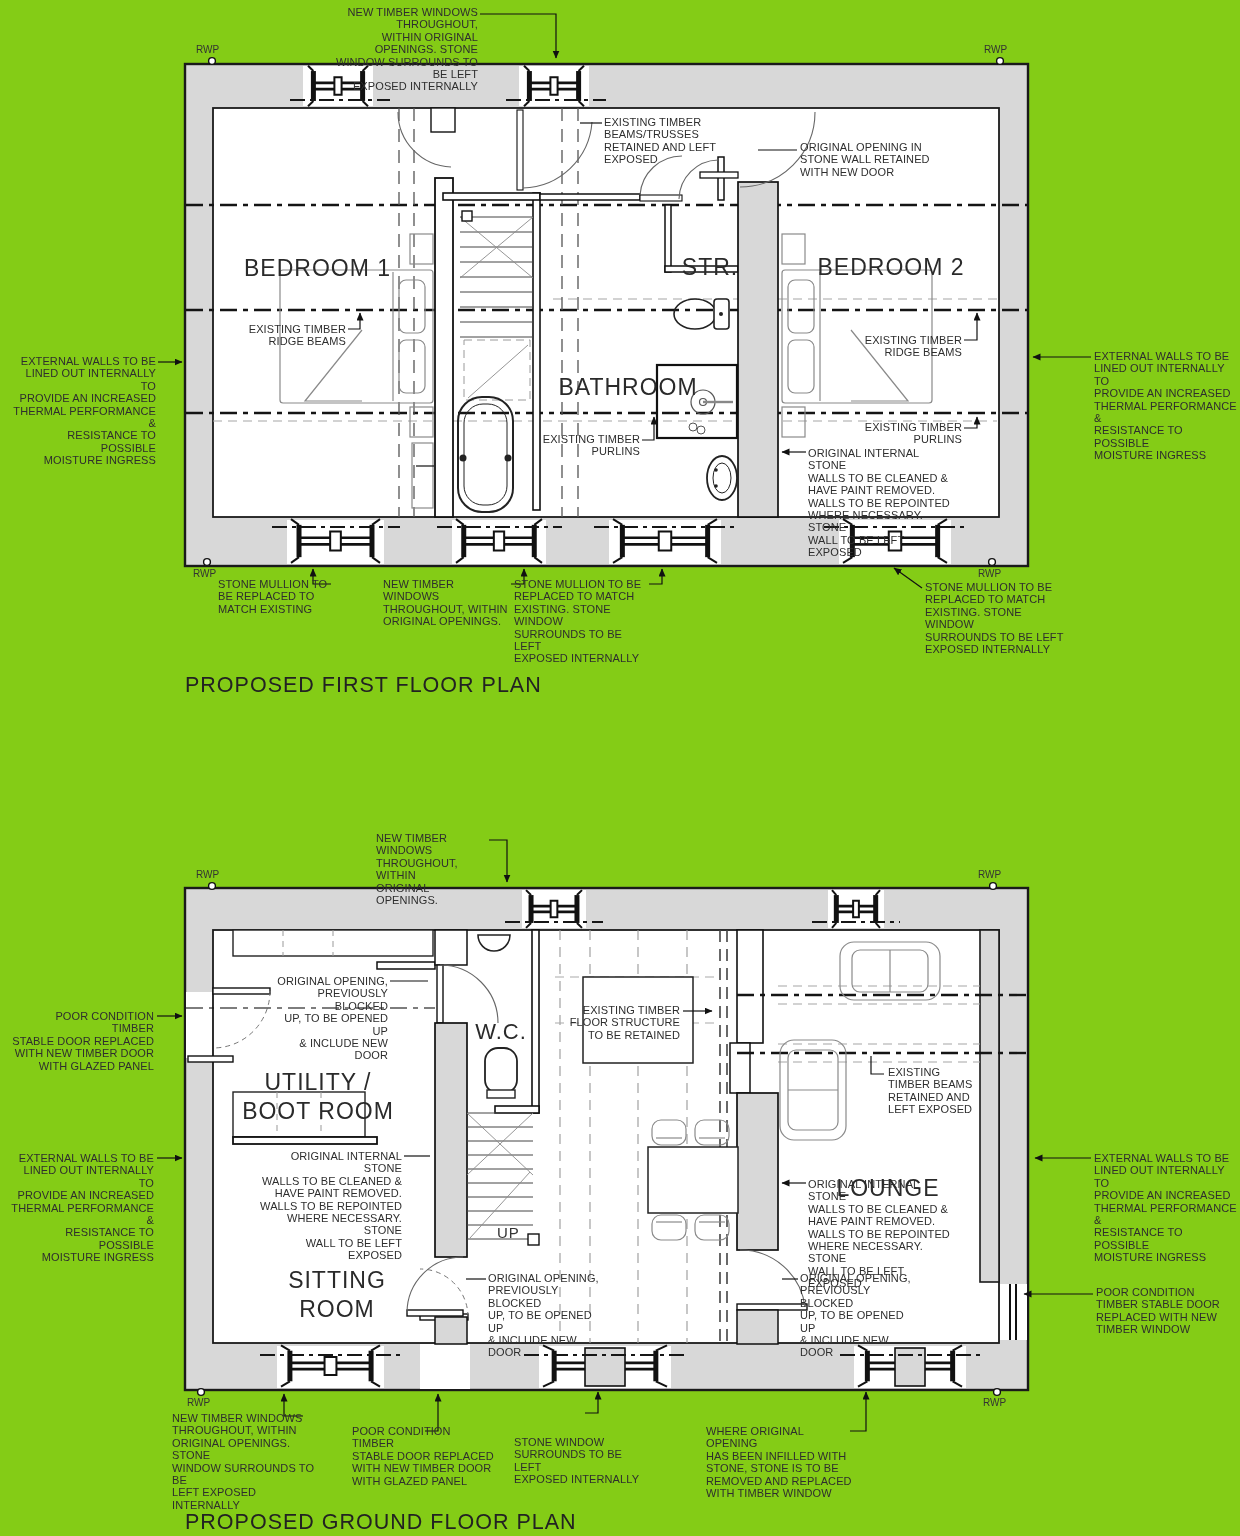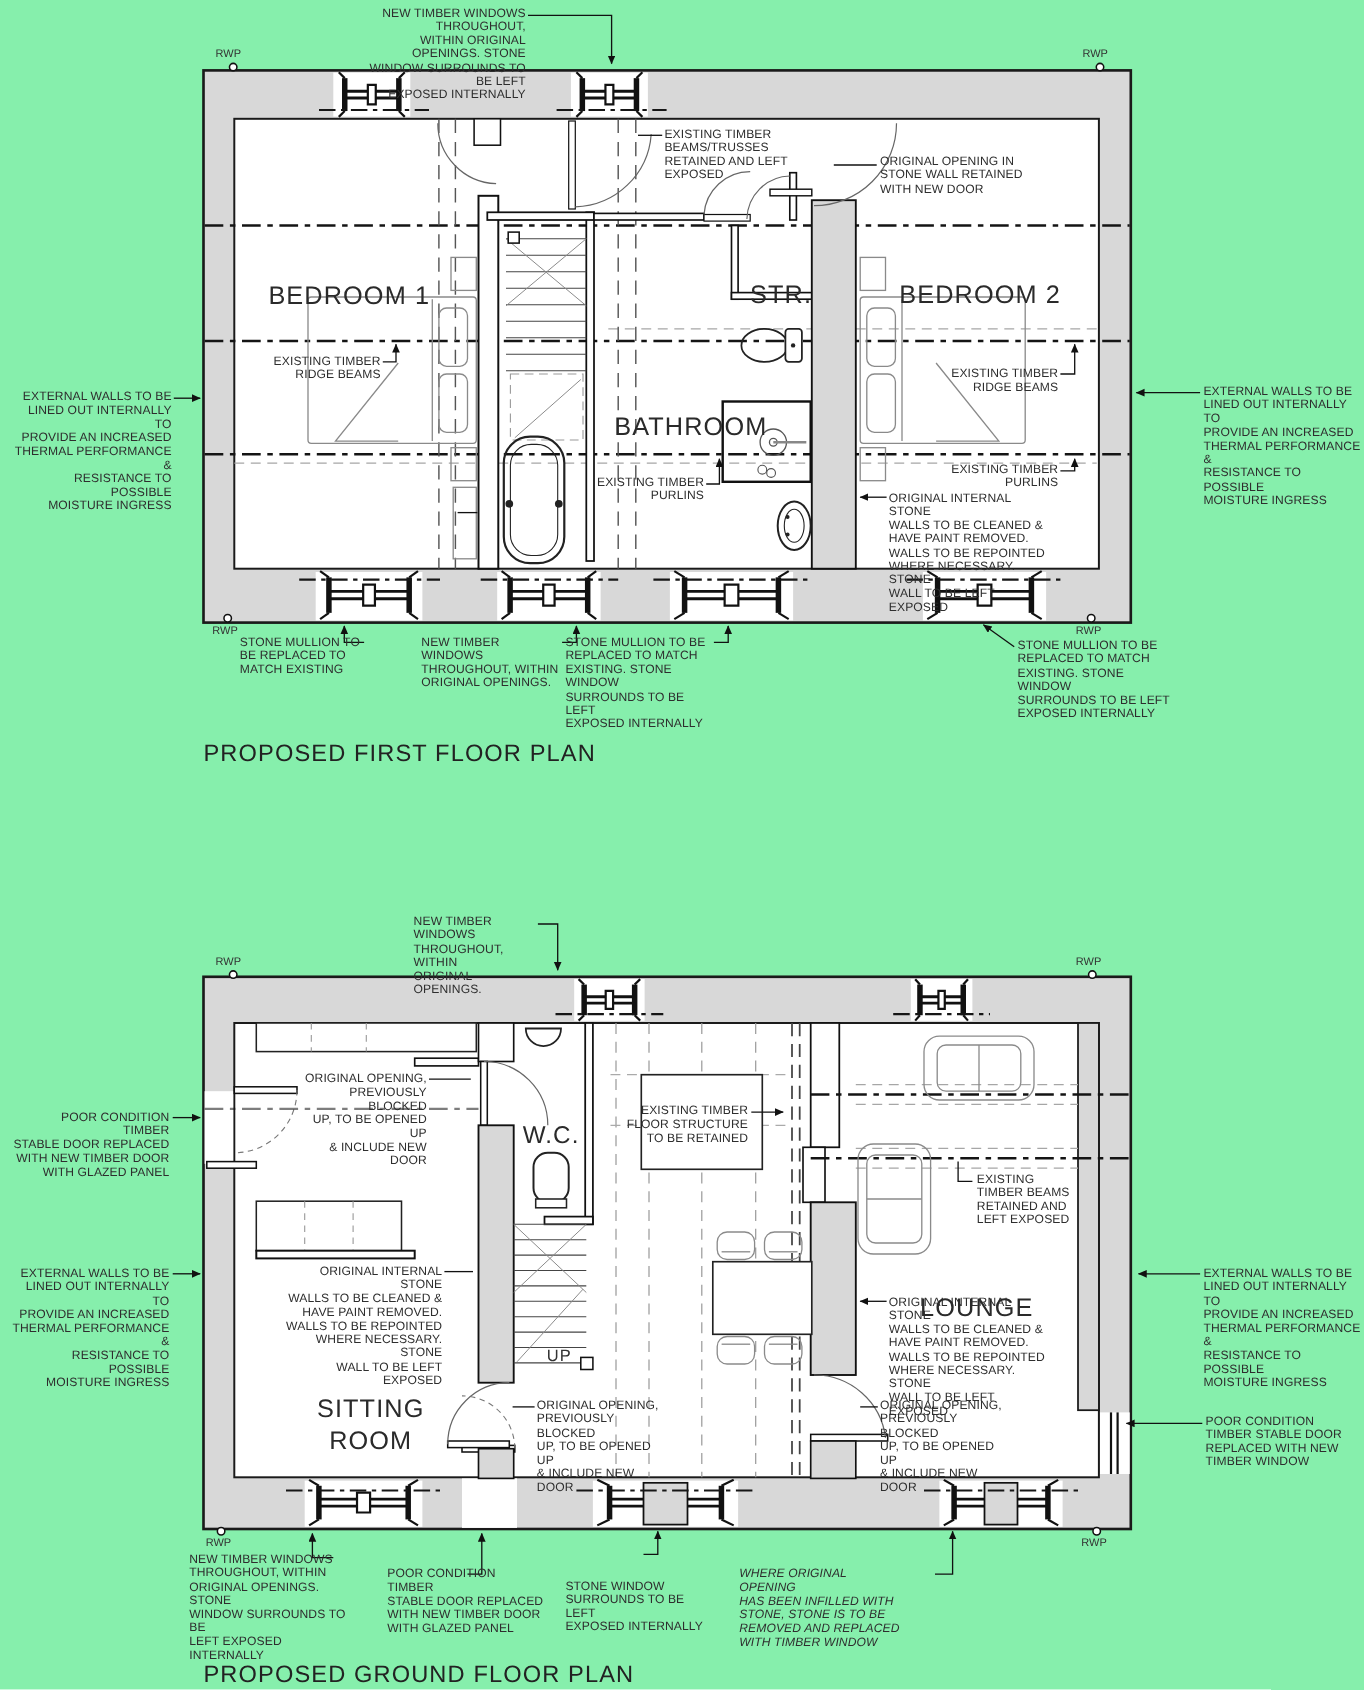--- a/index.html
+++ b/index.html
@@ -1,16 +1,16 @@
 <!DOCTYPE html>
 <html><head>
 <meta charset="utf-8">
 <style>
   html,body{margin:0;padding:0;background:#ffffff;}
-  .sheet{position:relative;width:1240px;height:1536px;background:#86efac;overflow:hidden;
+  .sheet{position:relative;width:1240px;height:1536px;background:#84cc16;overflow:hidden;
          font-family:"Liberation Sans", sans-serif;color:#2b2b2b;}
   .abs{position:absolute;}
   .ann{font-size:11px;line-height:12.4px;white-space:pre-line;letter-spacing:.1px;color:#2e2e2e;}
   .r{text-align:right;} .c{} .l{text-align:left;}
   .room{font-size:23px;line-height:1.25;letter-spacing:1px;text-align:center;white-space:pre-line;color:#2a2a2a;margin-top:36px;}
   .small-room{font-size:22px;}
   .title{font-size:21.5px;letter-spacing:1px;color:#222;}
   .tiny{font-size:10px;color:#333;}
   .up{font-size:15px;color:#333;letter-spacing:1px;}
   svg{position:absolute;left:0;top:0;}
@@ -500,26 +500,28 @@
 ORIGINAL OPENINGS. STONE
 WINDOW SURROUNDS TO BE
 LEFT EXPOSED INTERNALLY</div>
 <div class="abs ann c" style="left:352px;top:1425px;width:142px;">POOR CONDITION TIMBER
 STABLE DOOR REPLACED
 WITH NEW TIMBER DOOR
 WITH GLAZED PANEL</div>
 <div class="abs ann c" style="left:514px;top:1408px;width:132px;margin-top:28px;">STONE WINDOW
 SURROUNDS TO BE LEFT
 EXPOSED INTERNALLY</div>
-<div class="abs ann c" style="left:672px;top:1425px;width:146px;font-style:italic;">WHERE ORIGINAL OPENING
+<div class="abs ann c" style="left:706px;top:1425px;width:146px;">WHERE ORIGINAL OPENING
 HAS BEEN INFILLED WITH
 STONE, STONE IS TO BE
 REMOVED AND REPLACED
 WITH TIMBER WINDOW</div>
 
+<div class="abs room" style="left:238px;top:1032px;width:160px;">UTILITY /
+BOOT ROOM</div>
 <div class="abs room" style="left:262px;top:1230px;width:150px;">SITTING
 ROOM</div>
 <div class="abs room small-room" style="left:472px;top:982px;width:58px;">W.C.</div>
 <div class="abs room" style="left:822px;top:1138px;width:132px;">LOUNGE</div>
 <div class="abs up" style="left:497px;top:1224px;">UP</div>
 
 <div class="abs tiny" style="left:196px;top:869px;">RWP</div>
 <div class="abs tiny" style="left:978px;top:869px;">RWP</div>
 <div class="abs tiny" style="left:187px;top:1397px;">RWP</div>
 <div class="abs tiny" style="left:983px;top:1397px;">RWP</div>

